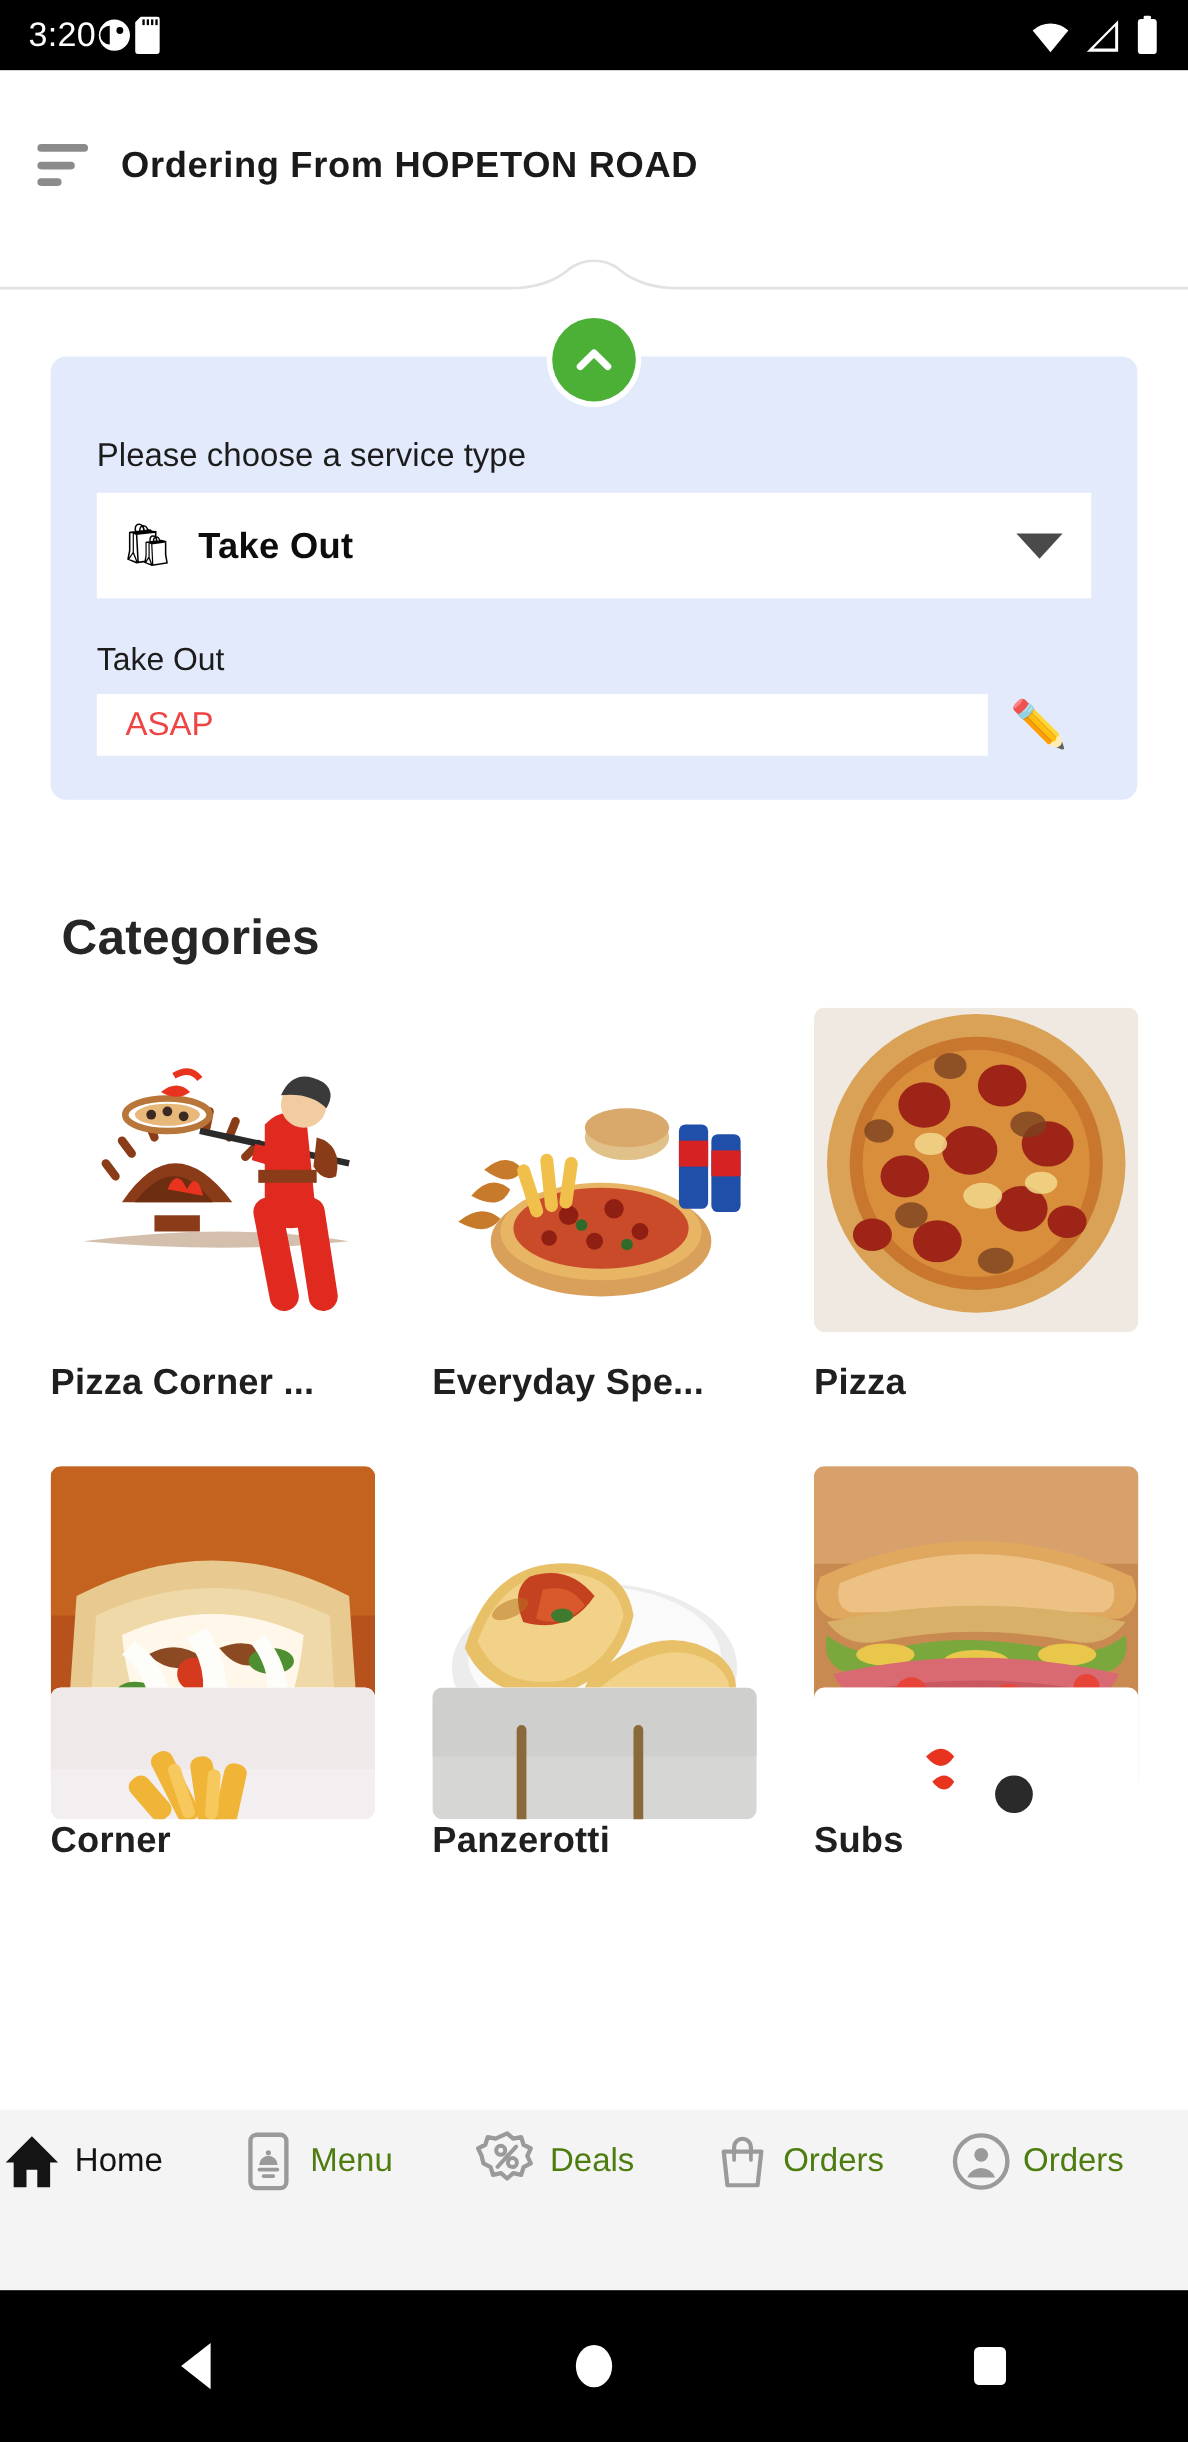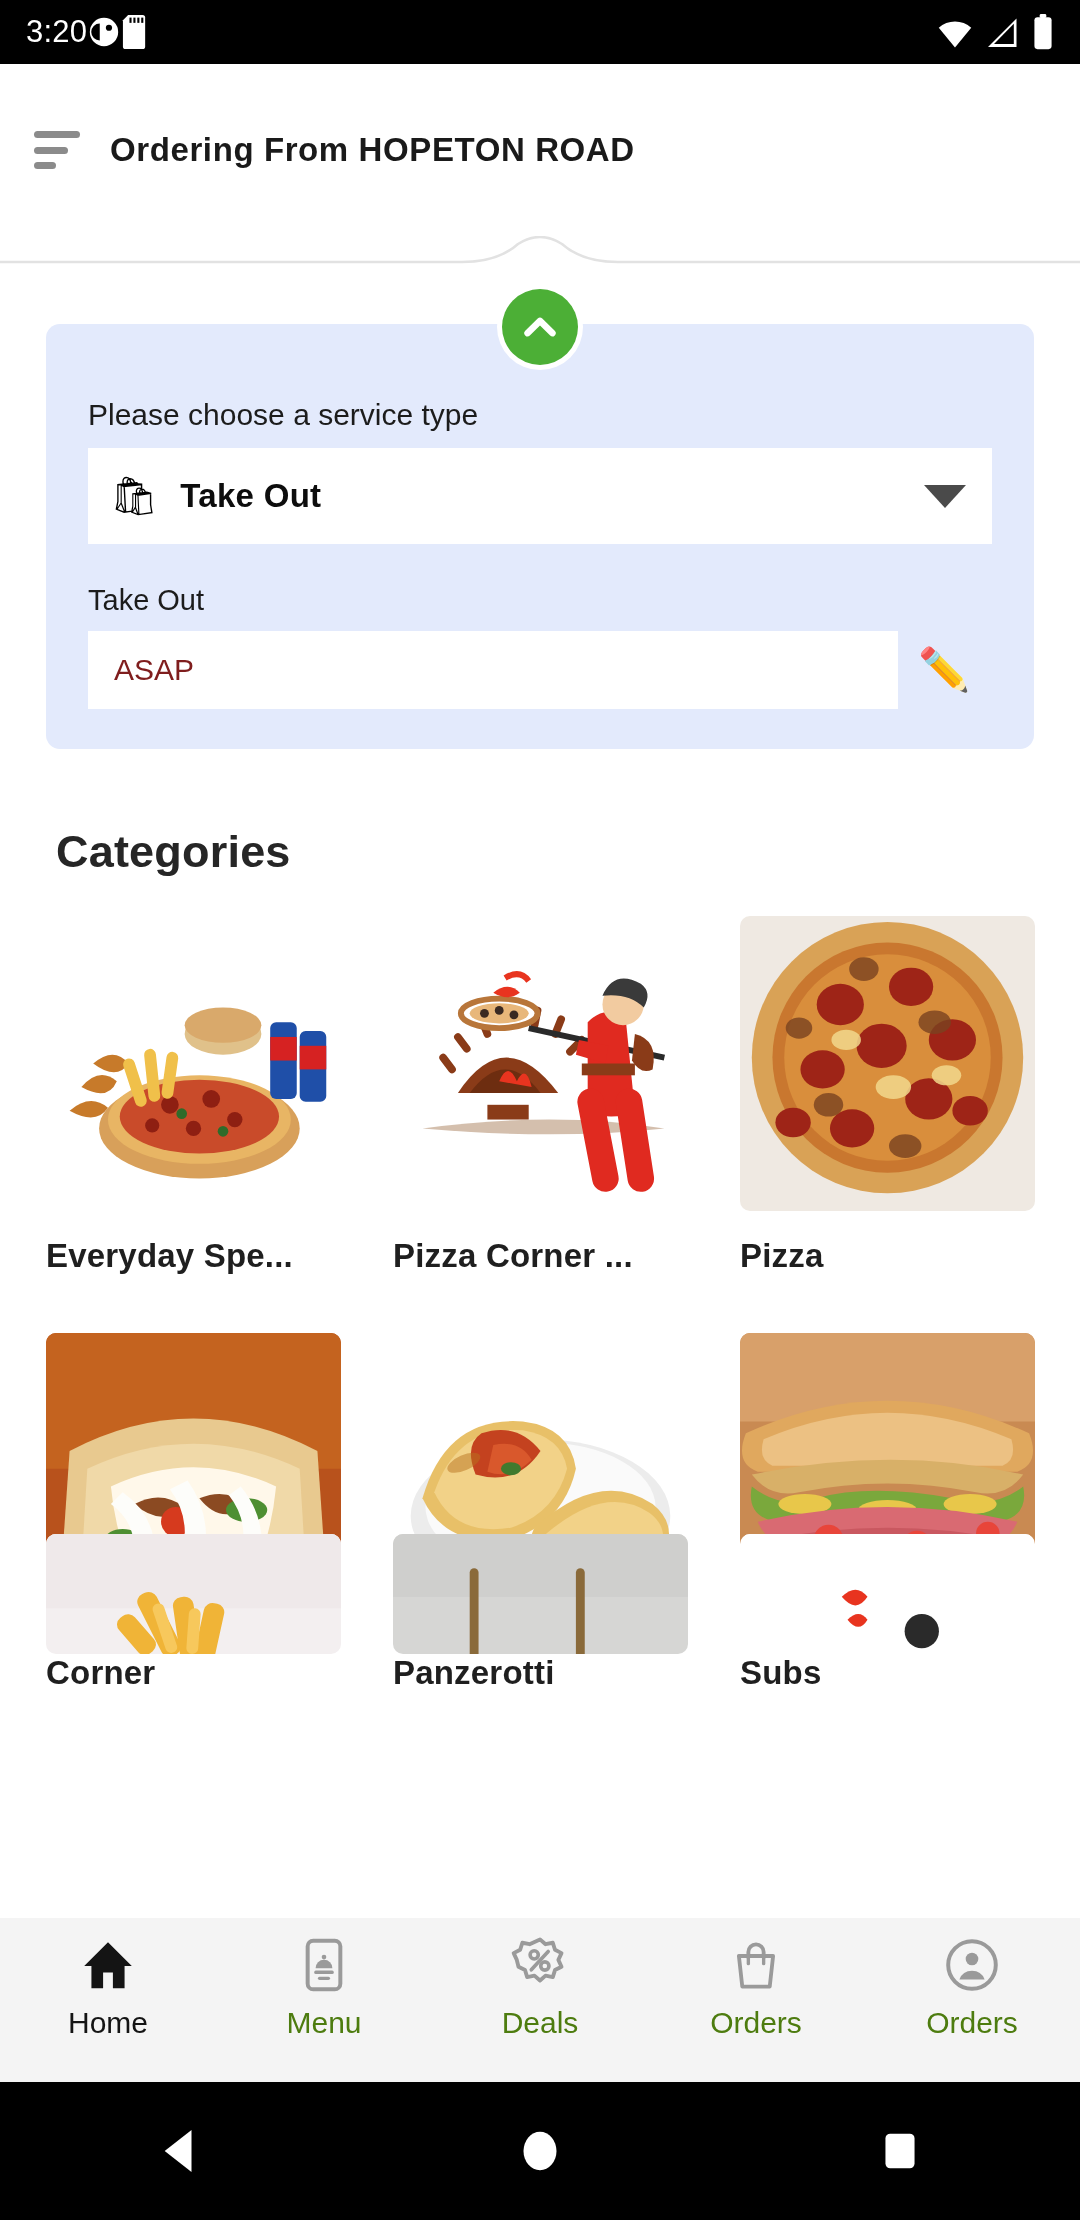--- a/index.html
+++ b/index.html
@@ -120,26 +120,26 @@
   }
   .svc-sublabel{
     font-size:29px;
     color:#1c1c1c;
     margin-top:40px;
     margin-bottom:14px;
   }
   .svc-time-row{ display:flex; align-items:center; }
   .svc-time-input{
     background:#ffffff;
-    height:78px;
+    height:56px;
     flex:1;
     display:flex; align-items:center;
     padding:0 26px;
     font-size:30px;
-    color:#7f1d1d;
+    color:#ef4444;
   }
   .svc-pencil{
     width:94px;
     text-align:center;
     font-size:42px;
     line-height:1;
   }
 
   
   .cat-heading{
@@ -187,21 +187,21 @@
     width:1080px;
     height:164px;
     background:#f4f4f4;
     display:flex;
     align-items:flex-start;
     padding-top:16px;
   }
   .nav-item{
     flex:1;
     display:flex;
-    flex-direction:column;
+    flex-direction:row;
     align-items:center;
     gap:10px;
   }
   .nav-label{
     font-size:30px;
     color:#4d7c0f;
   }
   .nav-item.active .nav-label{ color:#141414; }
   .nav-ico{ height:62px; display:flex; align-items:center; justify-content:center; }
 
@@ -285,20 +285,58 @@
 
     <div class="svc-time-row">
       <div class="svc-time-input">ASAP</div>
       <div class="svc-pencil">✏️</div>
     </div>
   </div>
 
   <div class="cat-heading">Categories</div>
 
   <div class="cat-grid">
+
+    <div class="cat-cell row1">
+      <div class="cat-thumb">
+        <svg viewBox="0 0 100 100">
+          <rect width="100" height="100" fill="#fff"></rect>
+          <path d="M22 60 Q38 36 56 60 z" fill="#8a3b18"></path>
+          <path d="M26 60 Q38 44 50 60 z" fill="#6d2d10"></path>
+          <path d="M36 56 q3-7 6 0 q3-6 5 2z" fill="#e8341f"></path>
+          <g stroke="#8a3b18" stroke-width="2.6" stroke-linecap="round">
+            <line x1="20" y1="52" x2="17" y2="48"></line>
+              <line x1="25" y1="45" x2="22" y2="41"></line>
+            <line x1="32" y1="40" x2="30" y2="35"></line>
+              <line x1="40" y1="37" x2="39" y2="32"></line>
+            <line x1="48" y1="37" x2="49" y2="32"></line>
+              <line x1="55" y1="40" x2="57" y2="35"></line>
+            <line x1="60" y1="46" x2="64" y2="42"></line>
+          </g>
+          <rect x="32" y="64" width="14" height="5" fill="#8a3b18"></rect>
+          <path d="M10 72 Q55 66 92 72 Q55 76 10 72z" fill="#b08a6a" opacity=".55"></path>
+          <ellipse cx="36" cy="33" rx="13" ry="5" fill="#fff" stroke="#b8763a" stroke-width="2"></ellipse>
+          <ellipse cx="36" cy="33" rx="10" ry="3.4" fill="#e8b77a"></ellipse>
+          <circle cx="31" cy="33" r="1.5" fill="#3a2a22"></circle>
+            <circle cx="36" cy="32" r="1.5" fill="#3a2a22"></circle>
+          <circle cx="41" cy="33.5" r="1.5" fill="#3a2a22"></circle>
+          <path d="M34 26 q5-4 9 0 q-4 3-9 0z" fill="#e8341f"></path>
+          <path d="M38 21 q5-3 8 1" stroke="#e8341f" stroke-width="2" fill="none"></path>
+          <line x1="46" y1="38" x2="92" y2="48" stroke="#2a2a2a" stroke-width="2"></line>
+          <path d="M66 36 q7-7 13 0 l3 30 q-8 4 -16 0z" fill="#e02a20"></path>
+          <path d="M63 42 l10 2 l-1 6 l-10-3z" fill="#e02a20"></path>
+          <path d="M82 40 q8 2 6 12 q-4 2-7-3z" fill="#8a3b18"></path>
+          <circle cx="78" cy="30" r="7" fill="#f2cba0"></circle>
+          <path d="M71 27 q4-9 13-4 q4 3 1 8 q-5-5-14-4z" fill="#3a3a3a"></path>
+          <path d="M67 63 l5 26 M80 63 l4 26" stroke="#e02a20" stroke-width="9" stroke-linecap="round"></path>
+          <rect x="64" y="50" width="18" height="4" fill="#8a3b18"></rect>
+        </svg>
+      </div>
+      <div class="cat-name">Pizza Corner ...</div>
+    </div>
 
     <div class="cat-cell row1">
       <div class="cat-thumb">
         <svg viewBox="0 0 100 100">
           <rect width="100" height="100" fill="#fff"></rect>
           <ellipse cx="52" cy="72" rx="34" ry="17" fill="#d8a05a"></ellipse>
           <ellipse cx="52" cy="69" rx="31" ry="15" fill="#e8b564"></ellipse>
           <ellipse cx="52" cy="68" rx="27" ry="12.5" fill="#c94b2a"></ellipse>
           <circle cx="42" cy="64" r="3" fill="#8e1f12"></circle>
             <circle cx="56" cy="62" r="3" fill="#8e1f12"></circle>
@@ -321,58 +359,20 @@
           <ellipse cx="60" cy="37" rx="13" ry="6" fill="#d9a96b"></ellipse>
           <g>
             <rect x="76" y="36" width="9" height="26" rx="2" fill="#1f4fa8"></rect>
             <rect x="76" y="41" width="9" height="8" fill="#d62222"></rect>
             <rect x="86" y="39" width="9" height="24" rx="2" fill="#1f4fa8"></rect>
             <rect x="86" y="44" width="9" height="8" fill="#d62222"></rect>
           </g>
         </svg>
       </div>
       <div class="cat-name">Everyday Spe...</div>
-    </div>
-
-    <div class="cat-cell row1">
-      <div class="cat-thumb">
-        <svg viewBox="0 0 100 100">
-          <rect width="100" height="100" fill="#fff"></rect>
-          <path d="M22 60 Q38 36 56 60 z" fill="#8a3b18"></path>
-          <path d="M26 60 Q38 44 50 60 z" fill="#6d2d10"></path>
-          <path d="M36 56 q3-7 6 0 q3-6 5 2z" fill="#e8341f"></path>
-          <g stroke="#8a3b18" stroke-width="2.6" stroke-linecap="round">
-            <line x1="20" y1="52" x2="17" y2="48"></line>
-              <line x1="25" y1="45" x2="22" y2="41"></line>
-            <line x1="32" y1="40" x2="30" y2="35"></line>
-              <line x1="40" y1="37" x2="39" y2="32"></line>
-            <line x1="48" y1="37" x2="49" y2="32"></line>
-              <line x1="55" y1="40" x2="57" y2="35"></line>
-            <line x1="60" y1="46" x2="64" y2="42"></line>
-          </g>
-          <rect x="32" y="64" width="14" height="5" fill="#8a3b18"></rect>
-          <path d="M10 72 Q55 66 92 72 Q55 76 10 72z" fill="#b08a6a" opacity=".55"></path>
-          <ellipse cx="36" cy="33" rx="13" ry="5" fill="#fff" stroke="#b8763a" stroke-width="2"></ellipse>
-          <ellipse cx="36" cy="33" rx="10" ry="3.4" fill="#e8b77a"></ellipse>
-          <circle cx="31" cy="33" r="1.5" fill="#3a2a22"></circle>
-            <circle cx="36" cy="32" r="1.5" fill="#3a2a22"></circle>
-          <circle cx="41" cy="33.5" r="1.5" fill="#3a2a22"></circle>
-          <path d="M34 26 q5-4 9 0 q-4 3-9 0z" fill="#e8341f"></path>
-          <path d="M38 21 q5-3 8 1" stroke="#e8341f" stroke-width="2" fill="none"></path>
-          <line x1="46" y1="38" x2="92" y2="48" stroke="#2a2a2a" stroke-width="2"></line>
-          <path d="M66 36 q7-7 13 0 l3 30 q-8 4 -16 0z" fill="#e02a20"></path>
-          <path d="M63 42 l10 2 l-1 6 l-10-3z" fill="#e02a20"></path>
-          <path d="M82 40 q8 2 6 12 q-4 2-7-3z" fill="#8a3b18"></path>
-          <circle cx="78" cy="30" r="7" fill="#f2cba0"></circle>
-          <path d="M71 27 q4-9 13-4 q4 3 1 8 q-5-5-14-4z" fill="#3a3a3a"></path>
-          <path d="M67 63 l5 26 M80 63 l4 26" stroke="#e02a20" stroke-width="9" stroke-linecap="round"></path>
-          <rect x="64" y="50" width="18" height="4" fill="#8a3b18"></rect>
-        </svg>
-      </div>
-      <div class="cat-name">Pizza Corner ...</div>
     </div>
 
     <div class="cat-cell row1">
       <div class="cat-thumb">
         <svg viewBox="0 0 100 100">
           <rect width="100" height="100" fill="#efe9e2"></rect>
           <circle cx="50" cy="48" r="46" fill="#d9a256"></circle>
           <circle cx="50" cy="48" r="39" fill="#c9772f"></circle>
           <circle cx="50" cy="48" r="35" fill="#d98e3c"></circle>
           <g fill="#9e2417">

